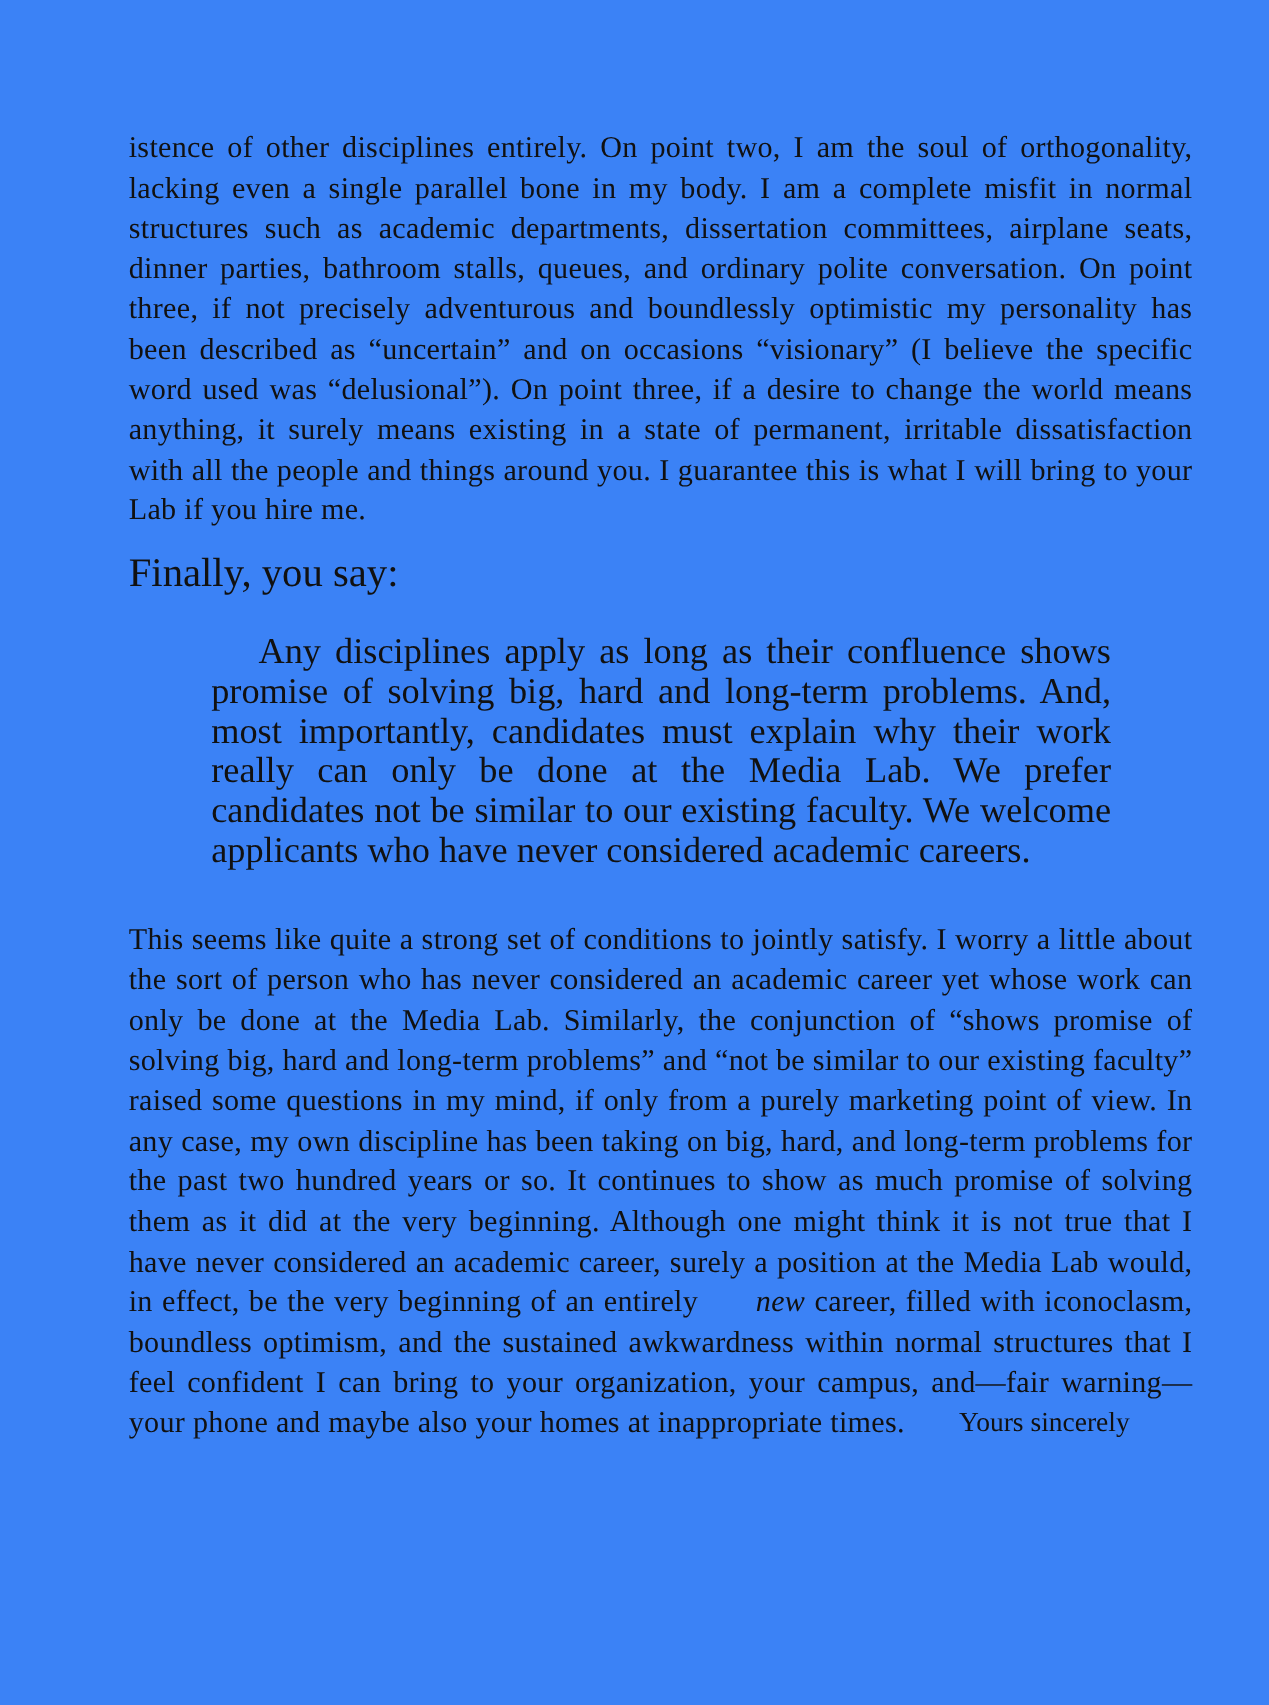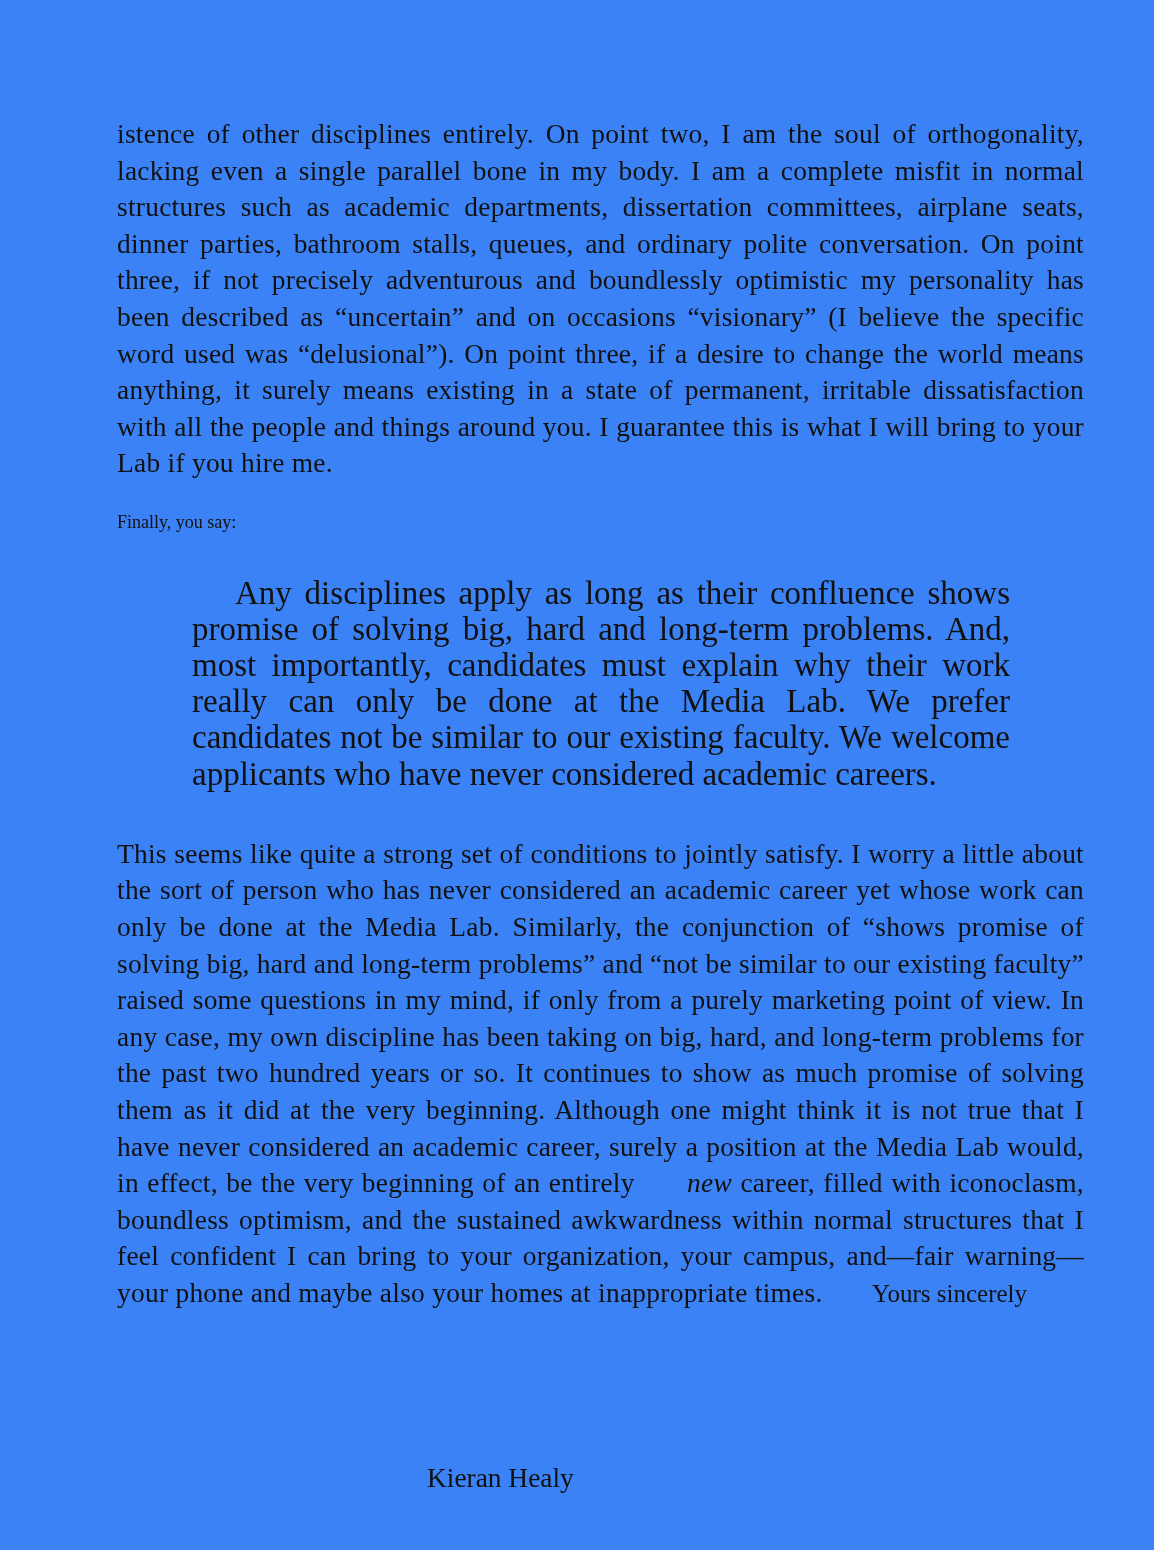--- a/index.html
+++ b/index.html
@@ -33,21 +33,21 @@
     text-align: justify;
     text-justify: inter-word;
     hyphens: none;
     -webkit-hyphens: none;
     letter-spacing: 0.01em;
   }
   p.body-par:last-child { margin-bottom: 0; }
 
   .lead-in {
     margin: 0 0 8px 0;
-    font-size: 18px;
+    font-size: 37px;
     line-height: 36.6px;
     text-align: left;
   }
 
   blockquote.quote {
     margin: 0 0 0 0;
     padding: 0;
     width: 818px;
     margin-left: 75px;
     font-size: 33px;
@@ -105,17 +105,14 @@
     </div>
 
     <p class="body-par"><span>This seems like quite a strong set of conditions to jointly satisfy.  I worry a little about the sort of person who has never considered an academic career yet whose work can only be done at the Media Lab.  Similarly, the conjunction of “shows promise of solving big, hard and long-term problems” and “not be similar to our existing faculty” raised some questions in my mind, if only from a purely marketing point of view.  In any case, my own discipline has been taking on big, hard, and long-term problems for the past two hundred years or so.  It continues to show as much promise of solving them as it did at the very beginning.  Although one might think it is not true that I have never considered an academic career, surely a position at the Media Lab would, in effect, be the very beginning of an entirely </span><em>new</em><span> career, filled with iconoclasm, boundless optimism, and the sustained awkwardness within normal structures that I feel confident I can bring to your organization, your campus, and—fair warning—your phone and maybe also your homes at inappropriate times.</span></p>
 
   </div>
 
   <div class="signoff-block">
     <p class="signoff">Yours sincerely</p>
   </div>
 
-  <div class="signature-block">
-    <p class="signature">Kieran Healy</p>
-  </div>
 
 </div>
 
 </body></html>

